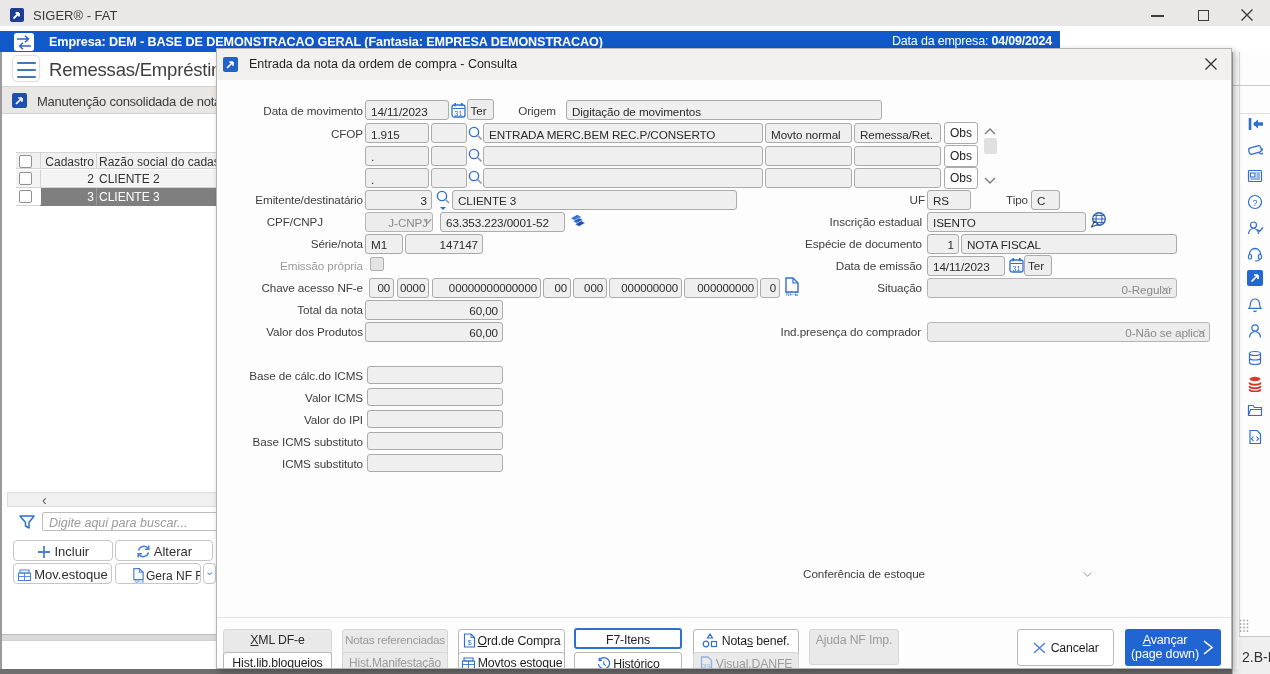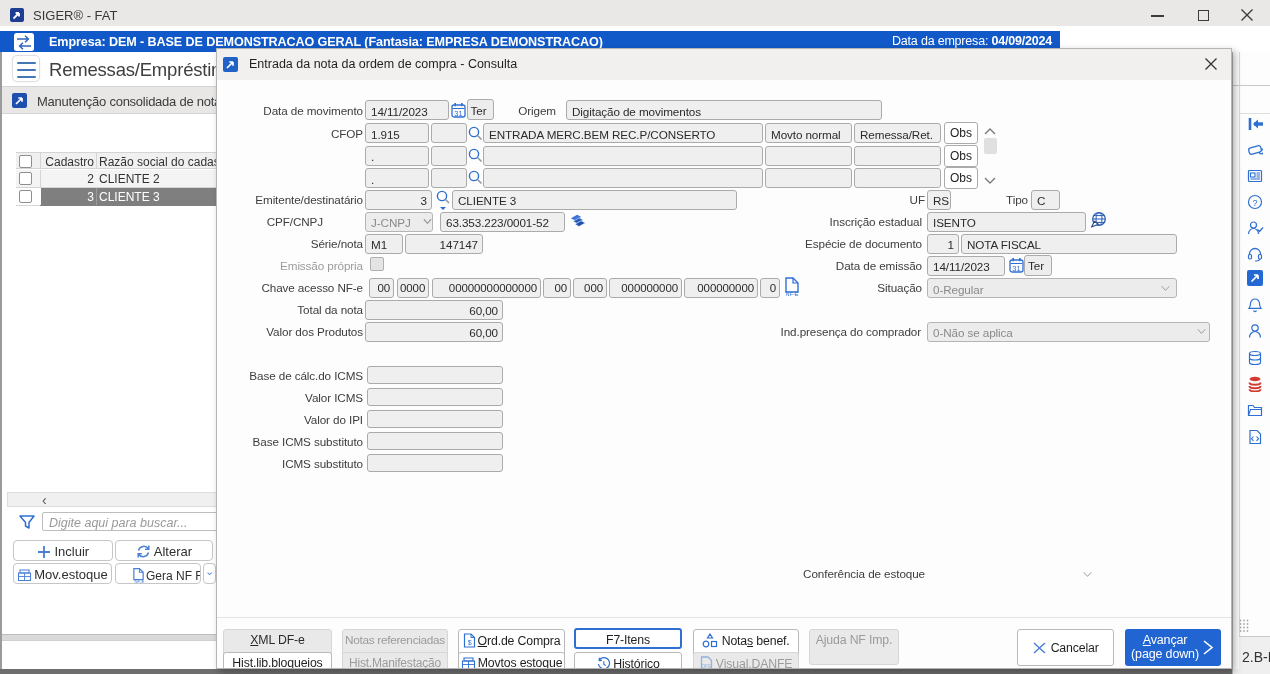--- a/index.html
+++ b/index.html
@@ -49,21 +49,21 @@
 #mtitle .sq{left:6px;top:8px;}
 #mtitle .t{left:32px;top:8px;font-size:12.5px;color:#1f1f1f;}
 #mclose{left:987px;top:8px;width:14px;height:14px;}
 .sqicon{position:absolute;width:15px;height:15px;background:#2062c8;border-radius:2px;}
 .sqicon svg{position:absolute;left:0;top:0;}
 
 .lbl{position:absolute;font-size:11.7px;letter-spacing:-0.1px;color:#3d3d3d;text-align:right;white-space:nowrap;}
 .inp{position:absolute;height:20px;background:#efefef;border:1px solid #ababab;border-radius:3px;font-size:11.7px;letter-spacing:-0.1px;color:#2b2b2b;padding:3.5px 4px 0 5px;white-space:nowrap;overflow:hidden;}
 .inp.r{text-align:right;}
 .inp.k{padding:3px 3px 0 2px;font-size:11.5px;}
-.inp.dis{color:#8a8a8a;background:#ececec;border-color:#b5b5b5;}
+.inp.dis{color:#8a8a8a;background:#ececec;border-color:#b5b5b5;text-align:right;}
 .obs{position:absolute;width:34px;height:22px;background:#fff;border:1px solid #ababab;border-radius:3px;font-size:12px;color:#222;text-align:center;padding-top:3px;}
 .ddchev{position:absolute;width:9px;height:9px;}
 
 .bbtn{position:absolute;height:36px;border-radius:3px;font-size:12.3px;letter-spacing:-0.15px;text-align:center;padding-top:3px;white-space:nowrap;overflow:hidden;}
 .bbtn.w{background:#fff;border:1px solid #b9b9b9;color:#1f1f1f;}
 .bbtn.g{background:#e9e9e9;border:1px solid #d6d6d6;color:#2a2a2a;}
 .bbtn.d{background:#e9e9e9;border:1px solid #d6d6d6;color:#9b9b9b;}
 #sep{left:0;top:568px;width:1014px;height:1px;background:#e3e3e3;}
 #btmbar{left:0;top:669px;width:1232px;height:5px;background:#6e6e6e;}
 svg{display:block;}
@@ -315,21 +315,21 @@
 
     <div class="lbl" style="right:868px;top:144px">Emitente/destinatário</div>
     <div class="inp r" style="left:148px;top:140.5px;width:67px">3</div>
     <svg class="abs" style="left:219px;top:141px" width="15" height="20" viewBox="0 0 15 20">
         <circle cx="6" cy="6" r="4.6" fill="none" stroke="#2e6fd2" stroke-width="1.4"></circle>
         <path d="M9.5 9.5 L13 13" stroke="#8a97a8" stroke-width="1.6"></path>
         <path d="M4 17 L7 20 L10 17 Z" fill="#2e6fd2"></path>
       </svg>
     <div class="inp" style="left:235px;top:140.5px;width:285px">CLIENTE 3</div>
     <div class="lbl" style="right:306px;top:144px">UF</div>
-    <div class="inp" style="left:710px;top:140.5px;width:24px">RS</div>
+    <div class="inp" style="left:710px;top:140.5px;width:44px">RS</div>
     <div class="lbl" style="right:203px;top:144px">Tipo</div>
     <div class="inp" style="left:814px;top:140.5px;width:29px">C</div>
 
     <div class="lbl" style="right:908px;top:166px">CPF/CNPJ</div>
     <div class="inp dis" style="left:148px;top:162.5px;width:68px">J-CNPJ</div>
     <svg class="abs ddchev" style="left:206px;top:168px" width="10" height="8" viewBox="0 0 10 8">
         <path d="M1 1.5 L5 6 L9 1.5" stroke="#9a9a9a" stroke-width="1.3" fill="none"></path>
       </svg>
     <div class="inp" style="left:223px;top:162.5px;width:125px">63.353.223/0001-52</div>
     <svg class="abs" style="left:353px;top:165px" width="17" height="13" viewBox="0 0 17 13">

